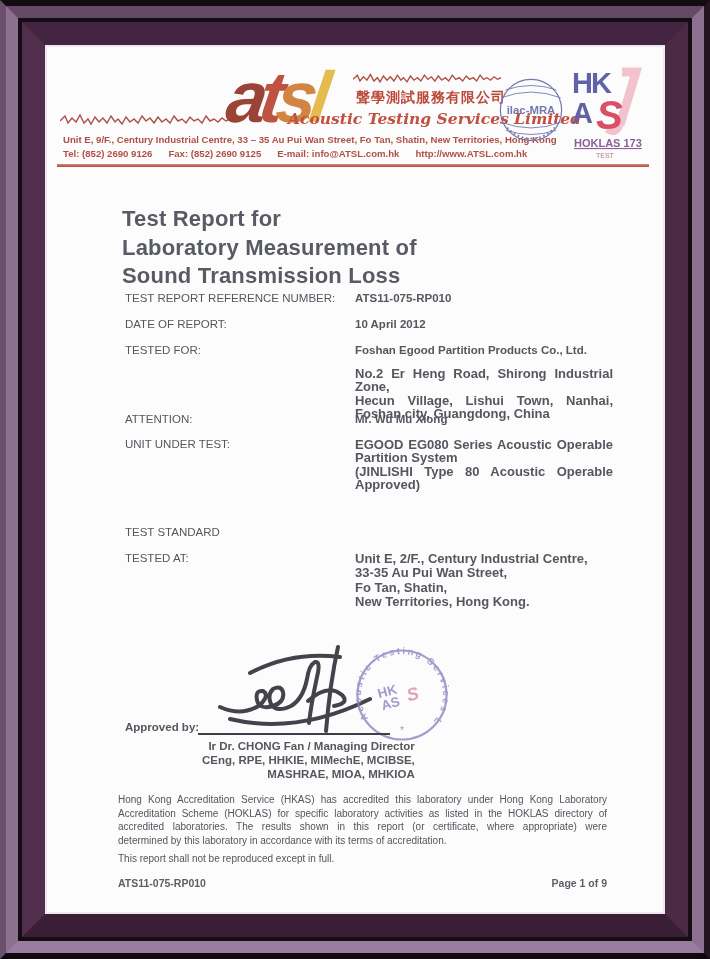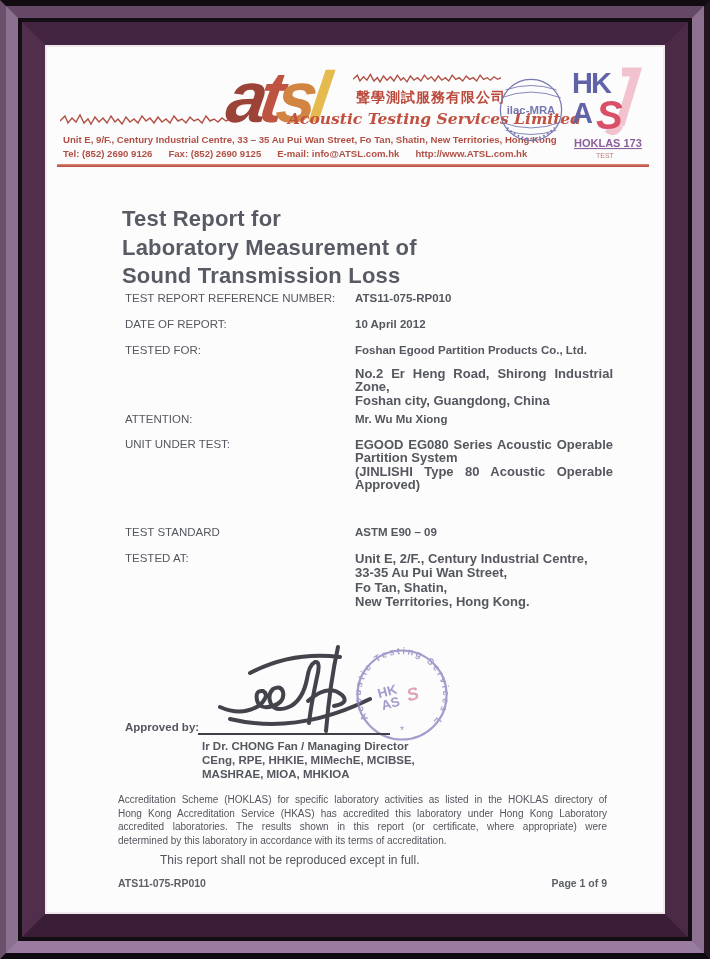--- a/index.html
+++ b/index.html
@@ -37,28 +37,28 @@
     font-size:22px;line-height:28.5px;letter-spacing:0.2px;}
   .lbl{position:absolute;left:78px;color:#55575f;font-weight:normal;font-size:11.5px;white-space:nowrap;}
   .val{position:absolute;left:308px;width:258px;color:#55575f;font-weight:bold;font-size:11.5px;}
   .blk{position:absolute;left:308px;width:258px;color:#55575f;font-weight:bold;font-size:13px;}
   .blk div{line-height:13.4px;}
   .blk .jl{text-align:justify;text-align-last:justify;}
   .ta div{line-height:14.4px;}
   
   .approved{position:absolute;left:78px;top:674px;color:#55575f;font-weight:bold;font-size:11.5px;}
   .sig-line{position:absolute;left:151px;top:686px;width:192px;height:2px;background:#3f3f47;}
-  .sig-name{position:absolute;left:155px;top:692px;color:#55575f;font-weight:bold;font-size:11.5px;line-height:14px;}
+  .sig-name{position:absolute;left:155px;top:692px;color:#55575f;font-weight:bold;font-size:11.5px;line-height:14px;text-align:right;}
   .sig-svg{position:absolute;left:165px;top:596px;}
   .stamp{position:absolute;left:306px;top:599px;opacity:0.8;}
   
   .notice{position:absolute;left:71px;top:746px;width:489px;color:#53555d;font-size:10px;}
   .notice div{line-height:13.6px;}
   .notice .jl{text-align:justify;text-align-last:justify;}
-  .repro{position:absolute;left:71px;top:806px;color:#53555d;font-size:12px;margin-left:42px;}
+  .repro{position:absolute;left:71px;top:806px;color:#53555d;font-size:10px;}
   .docref{position:absolute;left:71px;top:830px;color:#5d5f66;font-weight:bold;font-size:10.5px;}
   .pagenum{position:absolute;left:71px;top:830px;width:489px;text-align:right;
     color:#5d5f66;font-weight:bold;font-size:10.5px;}
   svg{display:block;}
 </style>
 </head>
 <body>
 
 <div class="frame-outer">
 <div class="frame-bevel">
@@ -113,36 +113,36 @@
   <div class="val" style="top:245px">ATS11-075-RP010</div>
 
   <div class="lbl" style="top:271px">DATE OF REPORT:</div>
   <div class="val" style="top:271px">10 April 2012</div>
 
   <div class="lbl" style="top:297px">TESTED FOR:</div>
   <div class="val" style="top:297px">Foshan Egood Partition Products Co., Ltd.</div>
 
   <div class="blk" style="top:320px">
     <div class="jl">No.2 Er Heng Road, Shirong Industrial Zone,</div>
+    <div class="jl">Hecun Village, Lishui Town, Nanhai,</div>
     <div>Foshan city, Guangdong, China</div>
   </div>
 
   <div class="lbl" style="top:366px">ATTENTION:</div>
   <div class="val" style="top:366px">Mr. Wu Mu Xiong</div>
 
   <div class="lbl" style="top:391px">UNIT UNDER TEST:</div>
   <div class="blk" style="top:391px">
     <div class="jl">EGOOD EG080 Series Acoustic Operable</div>
     <div>Partition System</div>
     <div class="jl">(JINLISHI Type 80 Acoustic Operable</div>
     <div>Approved)</div>
   </div>
 
   <div class="lbl" style="top:479px">TEST STANDARD</div>
-  <div class="val" style="top:479px">ASTM E90 – 09</div>
 
   <div class="lbl" style="top:505px">TESTED AT:</div>
   <div class="blk ta" style="top:505px">
     <div>Unit E, 2/F., Century Industrial Centre,</div>
     <div>33-35 Au Pui Wan Street,</div>
     <div>Fo Tan, Shatin,</div>
     <div>New Territories, Hong Kong.</div>
   </div>
 
   <svg class="sig-svg" width="200" height="100" viewBox="0 0 200 100">
@@ -171,22 +171,22 @@
 
   <div class="approved">Approved by:</div>
   <div class="sig-line"></div>
   <div class="sig-name">
     <div>Ir Dr. CHONG Fan / Managing Director</div>
     <div>CEng, RPE, HHKIE, MIMechE, MCIBSE,</div>
     <div>MASHRAE, MIOA, MHKIOA</div>
   </div>
 
   <div class="notice">
+    <div class="jl">Hong Kong Accreditation Service (HKAS) has accredited this laboratory under Hong Kong Laboratory</div>
     <div class="jl">Accreditation Scheme (HOKLAS) for specific laboratory activities as listed in the HOKLAS directory of</div>
-    <div class="jl">Hong Kong Accreditation Service (HKAS) has accredited this laboratory under Hong Kong Laboratory</div>
     <div class="jl">accredited laboratories. The results shown in this report (or certificate, where appropriate) were</div>
     <div>determined by this laboratory in accordance with its terms of accreditation.</div>
   </div>
   <div class="repro">This report shall not be reproduced except in full.</div>
   <div class="docref">ATS11-075-RP010</div>
   <div class="pagenum">Page 1 of 9</div>
 
 </div>
 </div>
 </div>

